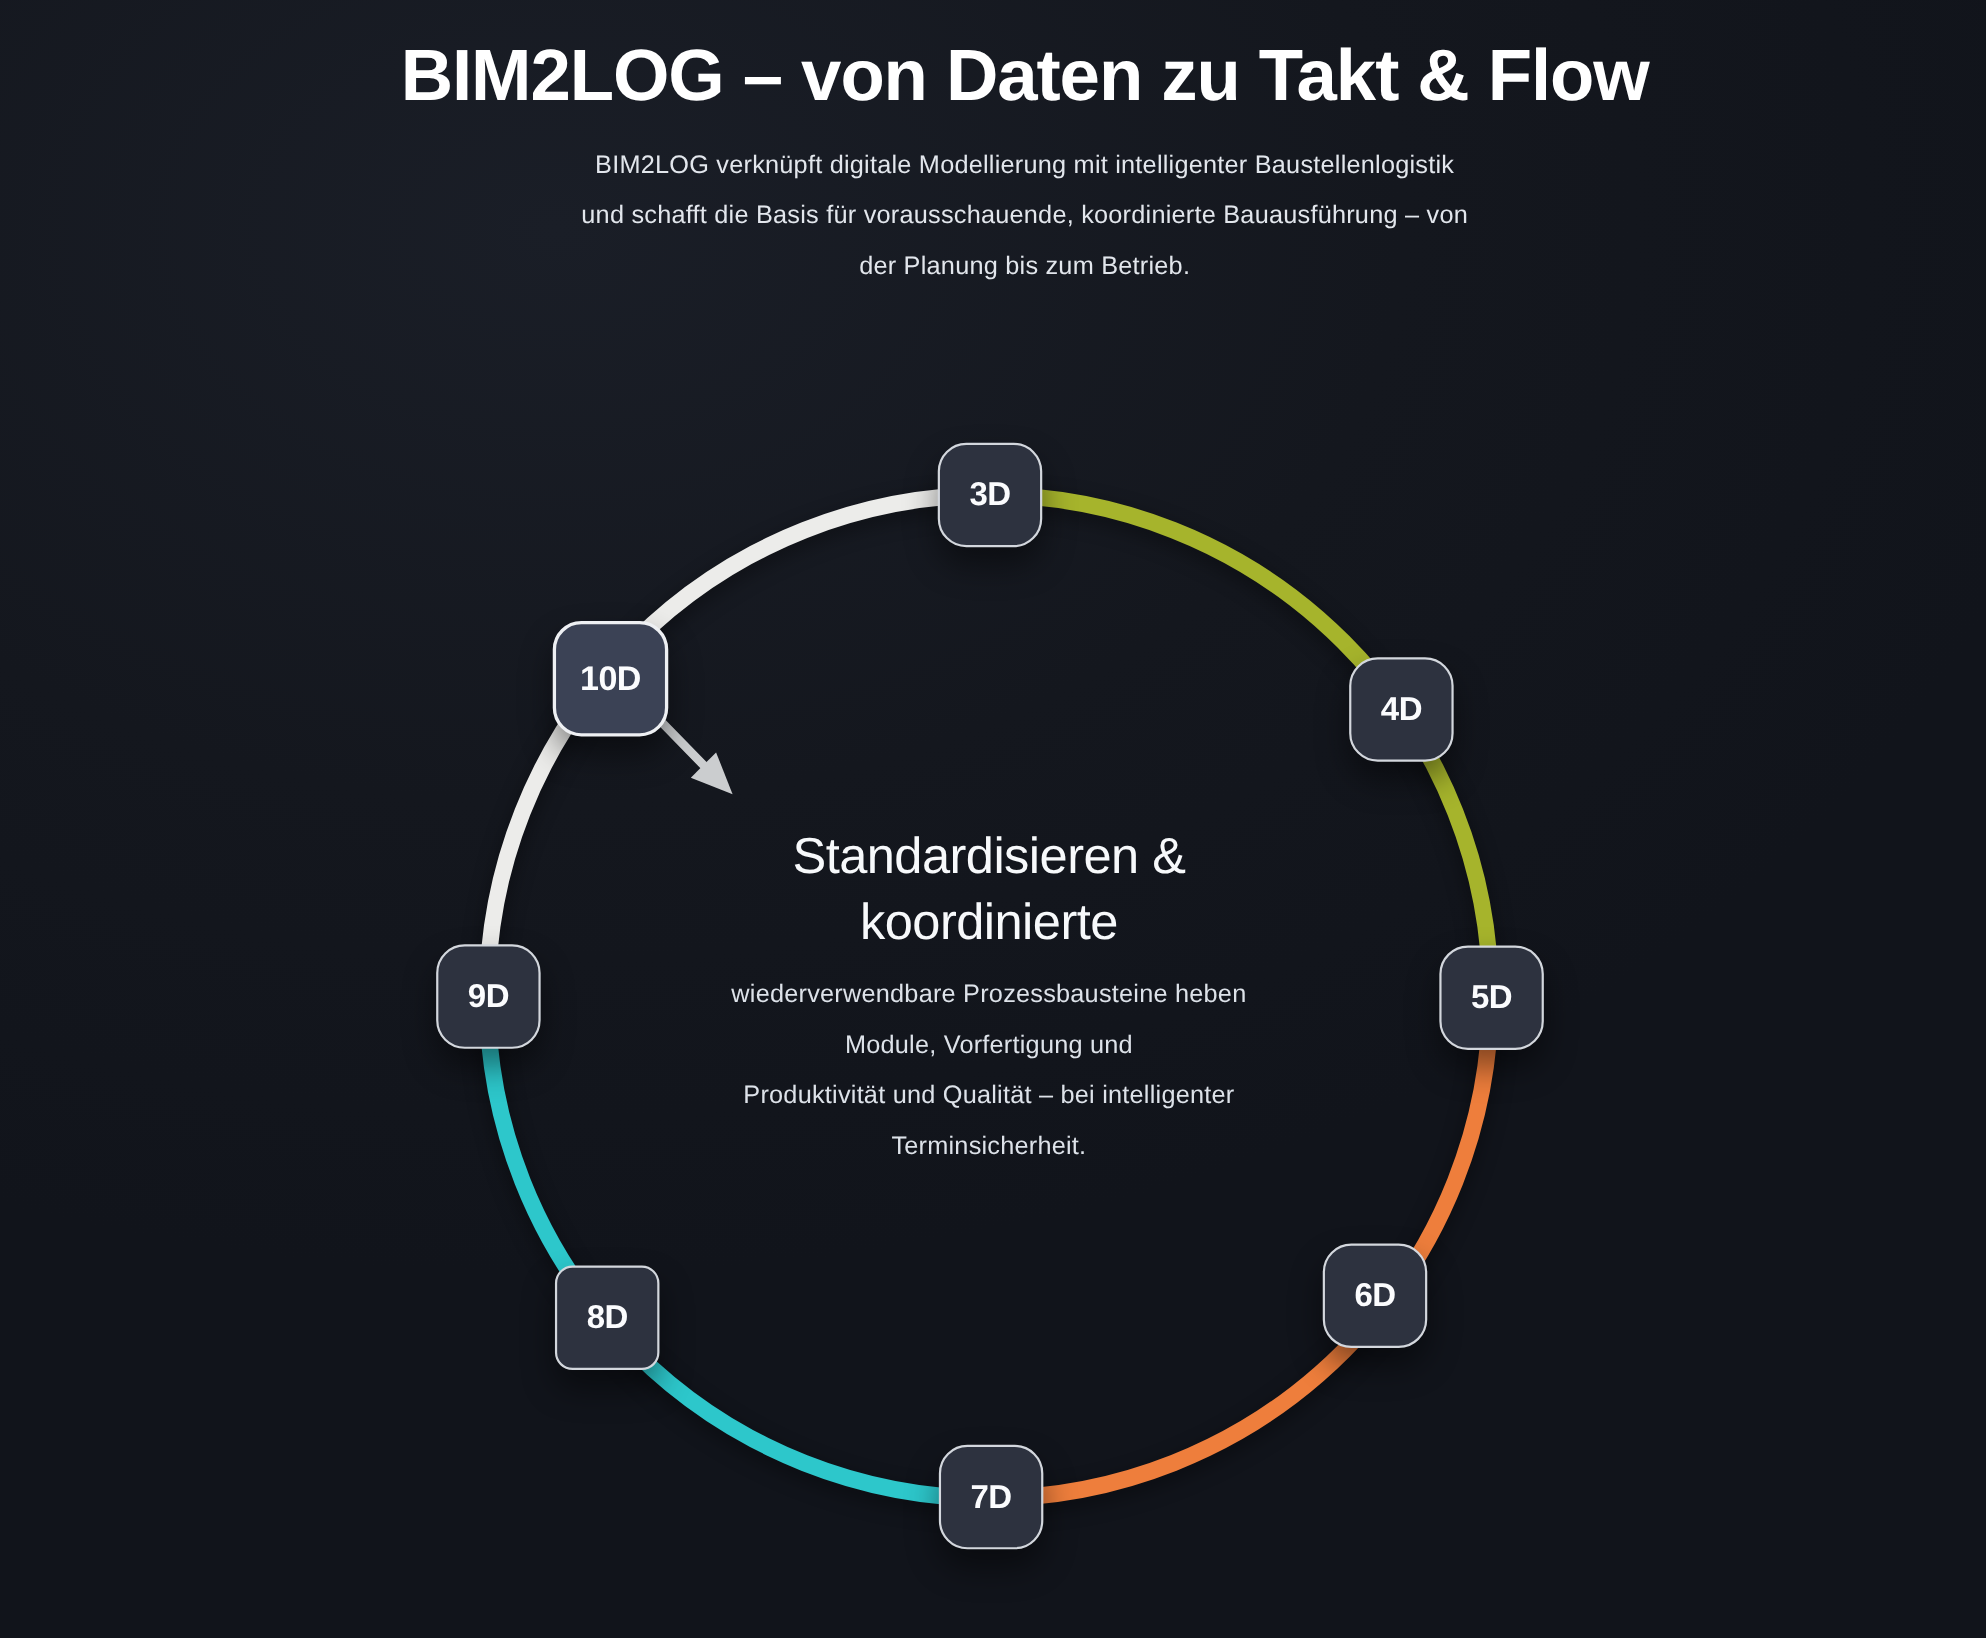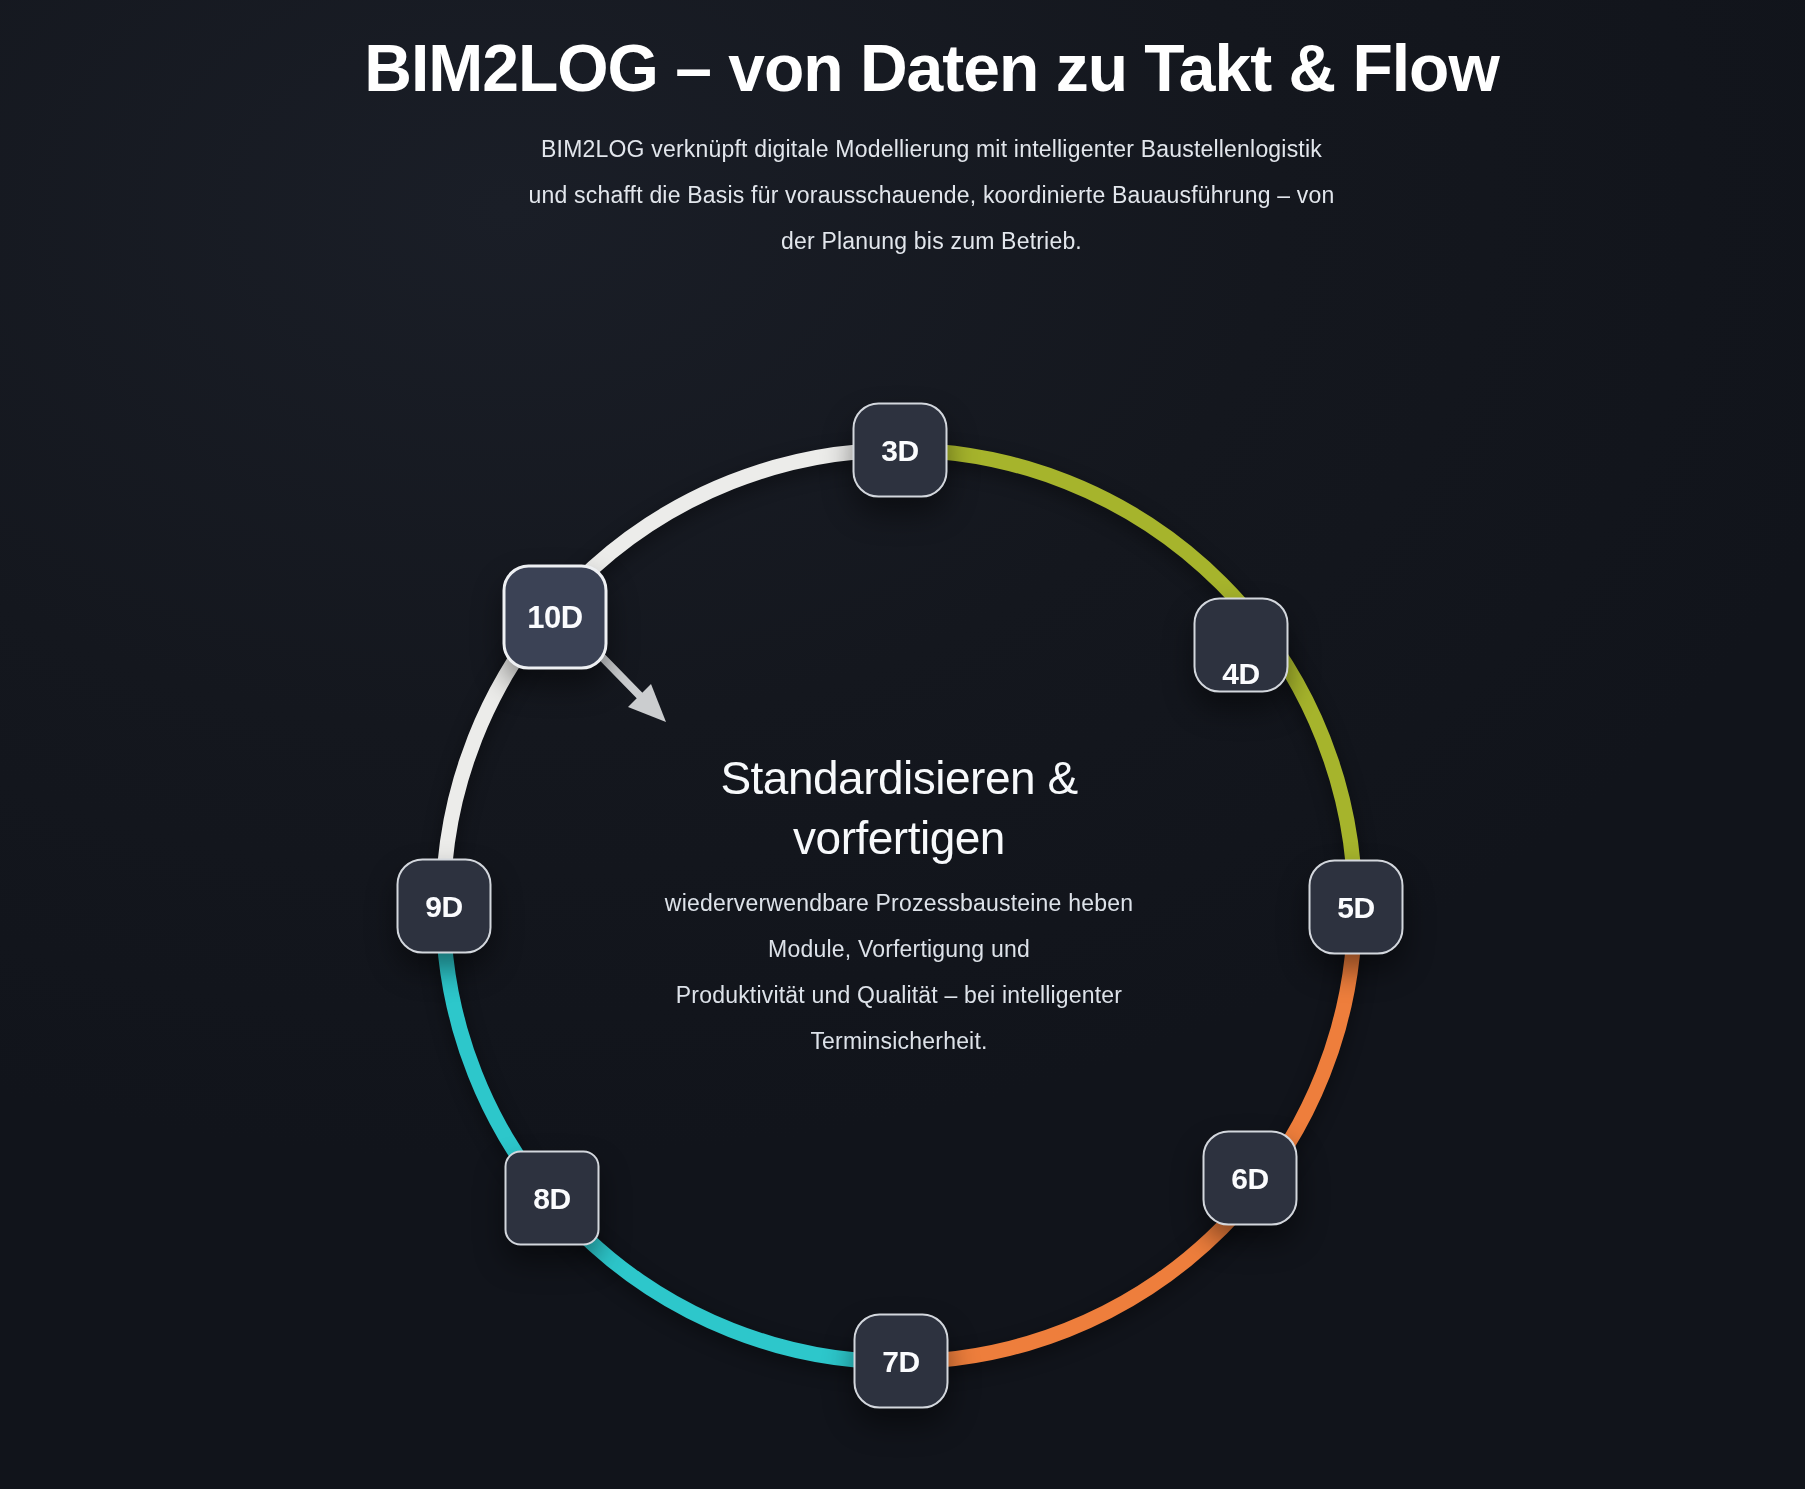--- a/index.html
+++ b/index.html
@@ -91,21 +91,21 @@
       </g>
       <g>
         <line class="arrow-line" x1="600" y1="655" x2="641" y2="697" stroke="#cbcdcf"></line>
         <polygon points="666,722 628,707 651,684" fill="#cbcdcf"></polygon>
       </g>
     </svg>
 
     <div class="node" style="left:900px;top:450px;">
         <span>3D</span>
       </div>
-    <div class="node" style="left:1241px;top:645px;align-items:flex-end;">
+    <div class="node" style="left:1274px;top:645px;">
         <span>4D</span>
       </div>
     <div class="node" style="left:1356px;top:907px;">
         <span>5D</span>
       </div>
     <div class="node" style="left:1250px;top:1178px;">
         <span>6D</span>
       </div>
     <div class="node" style="left:901px;top:1361px;">
         <span>7D</span>
@@ -116,21 +116,21 @@
     <div class="node" style="left:444px;top:906px;">
         <span>9D</span>
       </div>
     <div class="node active" style="left:555px;top:617px;">
         <span>10D</span>
       </div>
 
     <div class="center-text">
       <div>
         <div class="center-heading-line">Standardisieren &amp;</div>
-        <div class="center-heading-line">vorfertigen</div>
+        <div class="center-heading-line">koordinierte</div>
       </div>
       <div class="center-body">
         <div class="center-body-line">wiederverwendbare Prozessbausteine heben</div>
         <div class="center-body-line">Module, Vorfertigung und</div>
         <div class="center-body-line">Produktivität und Qualität – bei intelligenter</div>
         <div class="center-body-line">Terminsicherheit.</div>
       </div>
     </div>
 
   </div>

